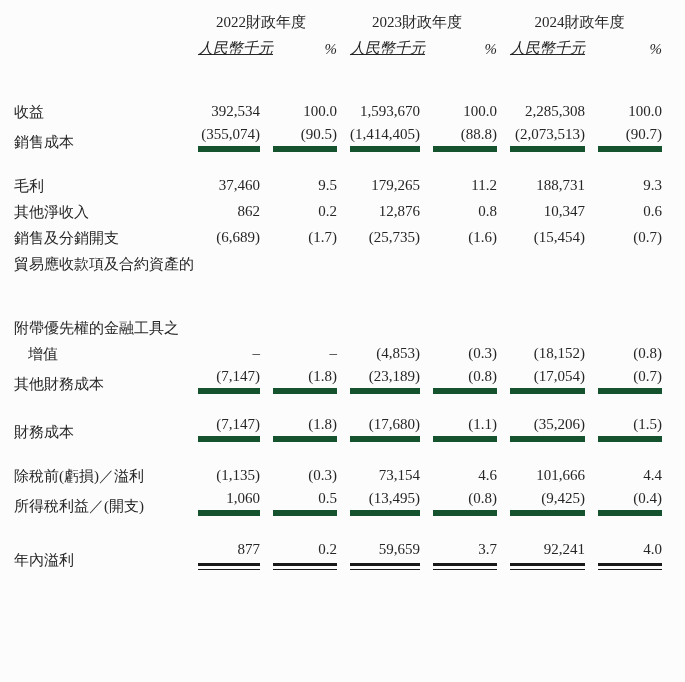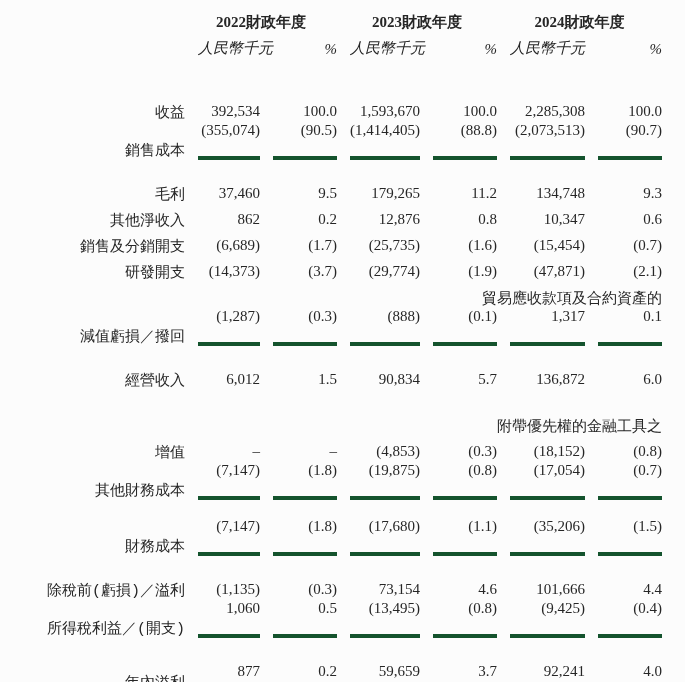--- a/index.html
+++ b/index.html
@@ -16,37 +16,37 @@
   }
   td,th { padding:0; font-size:15px; color:#262626; vertical-align:bottom; }
   col.c-label { width:171px; }
   col.c-rmb1 { width:75px; }
   col.c-pct1 { width:77px; }
   col.c-rmb2 { width:83px; }
   col.c-pct2 { width:77px; }
   col.c-rmb3 { width:88px; }
   col.c-pct3 { width:77px; }
 
-  tr.h1 th { font-weight:bold; text-align:center; height:26px; white-space:nowrap; }
+  tr.h1 th { font-weight:normal; text-align:center; height:26px; white-space:nowrap; }
   tr.h2 td { height:26px; }
-  tr.h2 .unit { font-style:italic; text-align:left; padding-left:13px; white-space:nowrap; }
+  tr.h2 .unit { font-style:italic; text-align:left; padding-left:13px; white-space:nowrap;text-decoration:underline; }
   tr.h2 .pct  { font-style:italic; text-align:right; }
 
   tr.sp-lg td { height:38px; }
   tr.sp td { height:18px; }
   tr.sp-md td { height:20px; }
 
   tr.data td { height:26px; }
-  tr.data td.label { text-align:right; white-space:nowrap;font-family:Liberation Mono, monospace; }
+  tr.data td.label { text-align:left; white-space:nowrap; }
   tr.data td.label.indent { padding-left:14px; }
   tr.data td.num { text-align:right; padding-left:13px; }
   td.num .box { display:block; padding-bottom:2px; white-space:nowrap; }
 
   tr.u td { height:30px; }
-  tr.u td.num .box { border-bottom:4px solid #14532d; padding-bottom:17px; }
+  tr.u td.num .box { border-bottom:6px solid #14532d; padding-bottom:3px; }
 
   tr.total td { height:34px; }
   .dbl { display:block; height:3px; border-top:3px solid #191919; border-bottom:1.5px solid #191919; margin-top:3px; }
 </style>
 </head>
 <body>
 
 <div class="page">
 <table class="fin">
   <colgroup>
@@ -137,21 +137,21 @@
     <td class="num">
             <span class="box">9.5</span>
           </td>
     <td class="num">
             <span class="box">179,265</span>
           </td>
     <td class="num">
             <span class="box">11.2</span>
           </td>
     <td class="num">
-            <span class="box">134,748</span>
+            <span class="box">188,731</span>
           </td>
     <td class="num">
             <span class="box">9.3</span>
           </td>
   </tr>
 
   <tr class="data">
     <td class="label">其他淨收入</td>
     <td class="num">
             <span class="box">862</span>
@@ -189,93 +189,30 @@
           </td>
     <td class="num">
             <span class="box">(15,454)</span>
           </td>
     <td class="num">
             <span class="box">(0.7)</span>
           </td>
   </tr>
 
 
-  <tr class="data">
-    <td class="label">研發開支</td>
-    <td class="num">
-            <span class="box">(14,373)</span>
-          </td>
-    <td class="num">
-            <span class="box">(3.7)</span>
-          </td>
-    <td class="num">
-            <span class="box">(29,774)</span>
-          </td>
-    <td class="num">
-            <span class="box">(1.9)</span>
-          </td>
-    <td class="num">
-            <span class="box">(47,871)</span>
-          </td>
-    <td class="num">
-            <span class="box">(2.1)</span>
-          </td>
-  </tr>
 
   <tr class="data">
     <td class="label" colspan="7">貿易應收款項及合約資產的</td>
   </tr>
 
-  <tr class="data u">
-    <td class="label indent">減值虧損／撥回</td>
-    <td class="num">
-            <span class="box">(1,287)</span>
-          </td>
-    <td class="num">
-            <span class="box">(0.3)</span>
-          </td>
-    <td class="num">
-            <span class="box">(888)</span>
-          </td>
-    <td class="num">
-            <span class="box">(0.1)</span>
-          </td>
-    <td class="num">
-            <span class="box">1,317</span>
-          </td>
-    <td class="num">
-            <span class="box">0.1</span>
-          </td>
-  </tr>
 
   <tr class="sp">
           <td colspan="7"></td>
         </tr>
 
-  <tr class="data">
-    <td class="label">經營收入</td>
-    <td class="num">
-            <span class="box">6,012</span>
-          </td>
-    <td class="num">
-            <span class="box">1.5</span>
-          </td>
-    <td class="num">
-            <span class="box">90,834</span>
-          </td>
-    <td class="num">
-            <span class="box">5.7</span>
-          </td>
-    <td class="num">
-            <span class="box">136,872</span>
-          </td>
-    <td class="num">
-            <span class="box">6.0</span>
-          </td>
-  </tr>
 
   <tr class="sp-md">
           <td colspan="7"></td>
         </tr>
 
   <tr class="data">
     <td class="label" colspan="7">附帶優先權的金融工具之</td>
   </tr>
 
   <tr class="data">
@@ -302,21 +239,21 @@
 
   <tr class="data u">
     <td class="label">其他財務成本</td>
     <td class="num">
             <span class="box">(7,147)</span>
           </td>
     <td class="num">
             <span class="box">(1.8)</span>
           </td>
     <td class="num">
-            <span class="box">(19,875)</span>
+            <span class="box">(23,189)</span>
           </td>
     <td class="num">
             <span class="box">(0.8)</span>
           </td>
     <td class="num">
             <span class="box">(17,054)</span>
           </td>
     <td class="num">
             <span class="box">(0.7)</span>
           </td>

